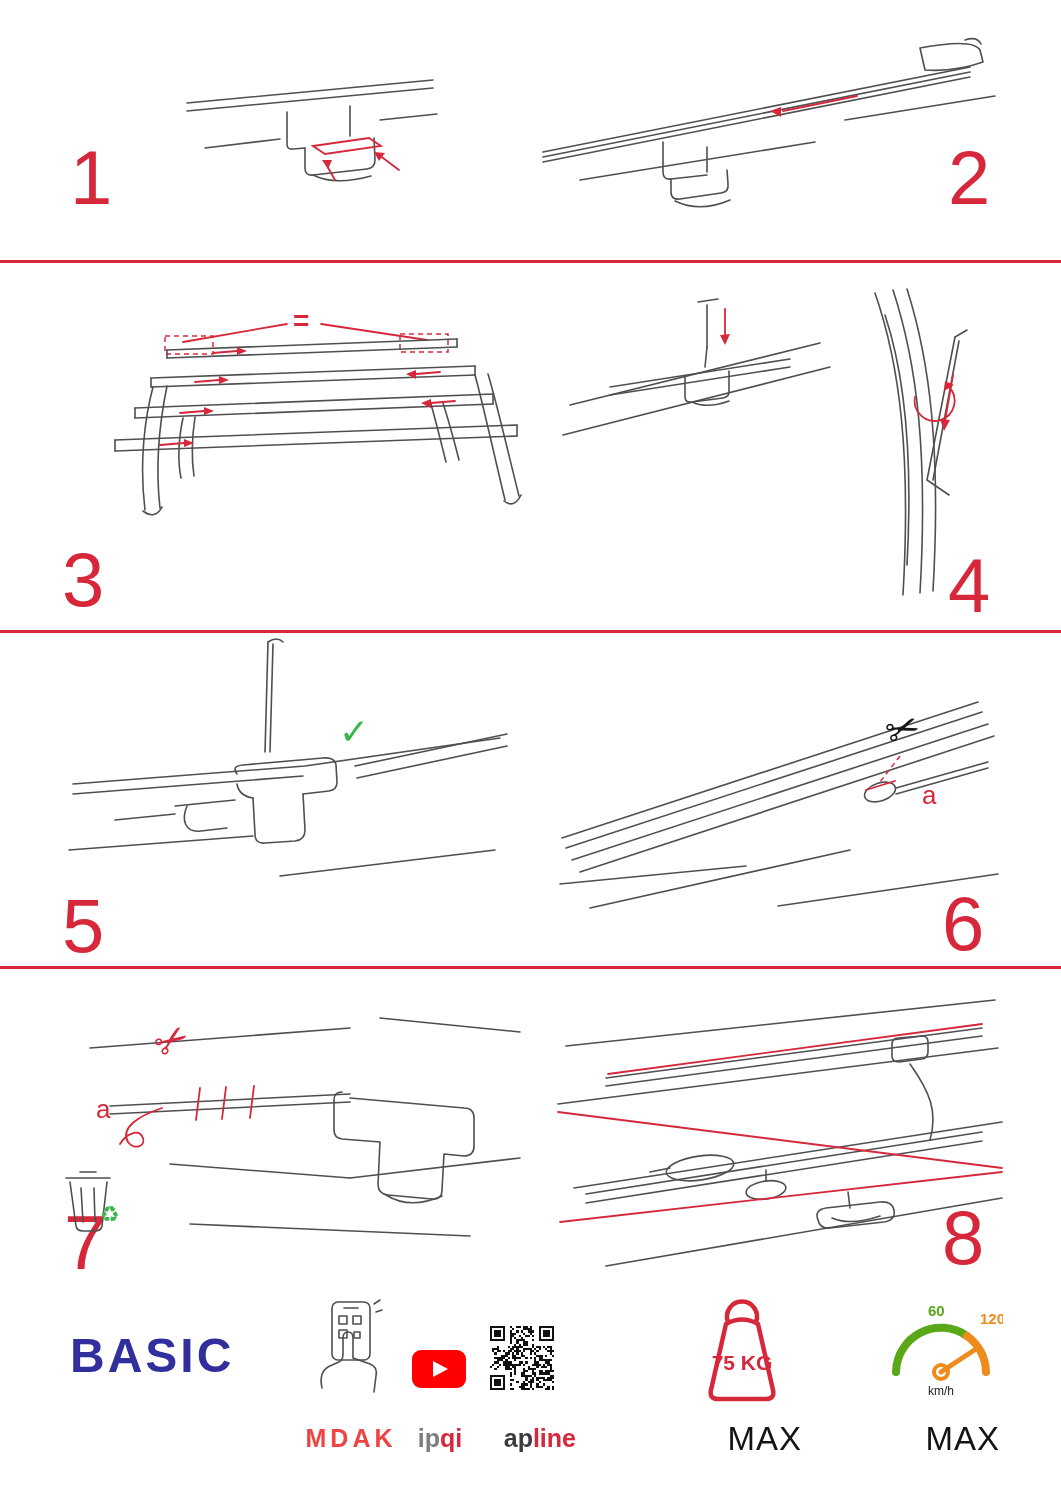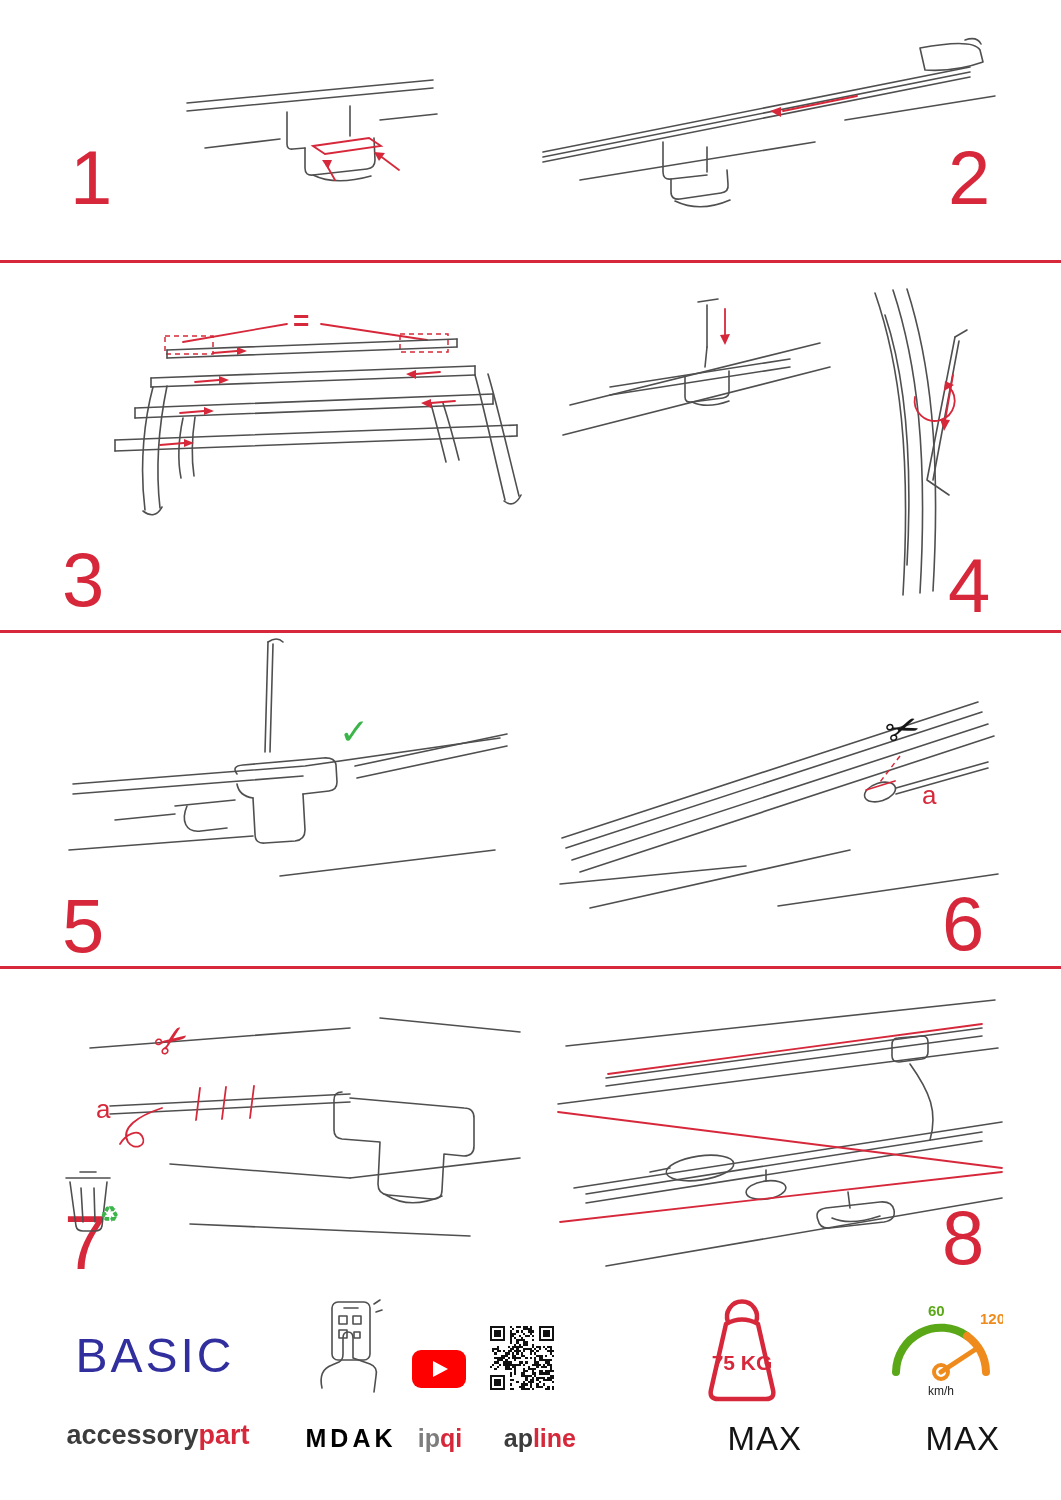--- a/index.html
+++ b/index.html
@@ -18,28 +18,28 @@
   .scis.black{fill:#161616;}
   .scis.red{fill:#d6283a;}
   .check{font:bold 36px "DejaVu Sans",sans-serif;fill:#3bb54a;}
   .recy{font:22px "DejaVu Sans",sans-serif;fill:#3bb54a;}
   .alabel{font:26px "Liberation Sans",sans-serif;fill:#d6283a;}
   .eq{font:bold 28px "Liberation Sans",sans-serif;fill:#d6283a;}
   .wtext{font:bold 21px "Liberation Sans",sans-serif;fill:#d6283a;text-anchor:middle;}
   .s60{font:bold 15px "Liberation Sans",sans-serif;fill:#5aa817;}
   .s120{font:bold 15px "Liberation Sans",sans-serif;fill:#ef8b1d;}
   .skmh{font:12px "Liberation Sans",sans-serif;fill:#222;text-anchor:middle;}
-  .brand-title{position:absolute;left:70px;top:1328px;width:170px;text-align:center;
-        font-size:48px;font-weight:normal;letter-spacing:3px;color:#312f9d;}
+  .brand-title{position:absolute;left:70px;top:1328px;width:170px;
+        font-size:48px;font-weight:bold;letter-spacing:3px;color:#312f9d;}
   .brand-sub{position:absolute;left:48px;top:1420px;width:220px;text-align:center;
         font-size:27px;font-weight:bold;color:#3c3c3c;}
   .red{color:#d6283a;}
   .gray{color:#7d7d7d;margin-top:12px;}
   .mdak-label{position:absolute;left:296px;top:1424px;width:110px;text-align:center;
-        font-size:25px;letter-spacing:4px;color:#000000;font-weight:bold;}
+        font-size:25px;letter-spacing:4px;color:#ef4444;font-weight:bold;}
   .ipqi-label{position:absolute;left:400px;top:1424px;width:80px;text-align:center;
         font-size:25px;font-weight:bold;}
   .apline-label{position:absolute;left:476px;top:1424px;width:100px;text-align:right;
         font-size:25px;font-weight:bold;color:#3c3c3c;}
   .max-label{position:absolute;top:1420px;width:120px;text-align:right;
         font-size:33px;color:#141414;letter-spacing:1px;}
   .yt{position:absolute;left:412px;top:1350px;width:54px;height:38px;}
 </style>
 </head>
 <body>
@@ -271,23 +271,20 @@
         <path d="M282 236 Q300 244 330 234"></path>
     </g>
     <g>
       <path class="r" d="M58 92 L432 42"></path>
       <path class="r" d="M8 130 L452 186"></path>
       <path class="r" d="M10 240 L452 190"></path>
     </g>
   </svg>
 
   <div class="brand-title">BASIC</div>
-  <div class="brand-sub">
-    <span>accessory</span><span class="red">part</span>
-  </div>
 
   <svg class="illus" style="left:312px;top:1298px" width="72" height="96" viewBox="0 0 72 96">
     <g class="g">
       <rect x="20" y="4" width="38" height="58" rx="6"></rect>
       <path d="M32 10 L46 10"></path>
       <rect x="27" y="18" width="8" height="8"></rect>
       <rect x="41" y="18" width="8" height="8"></rect>
       <rect x="27" y="32" width="8" height="8"></rect>
       <rect x="42" y="34" width="6" height="6"></rect>
       <path d="M62 6 L68 2"></path>

